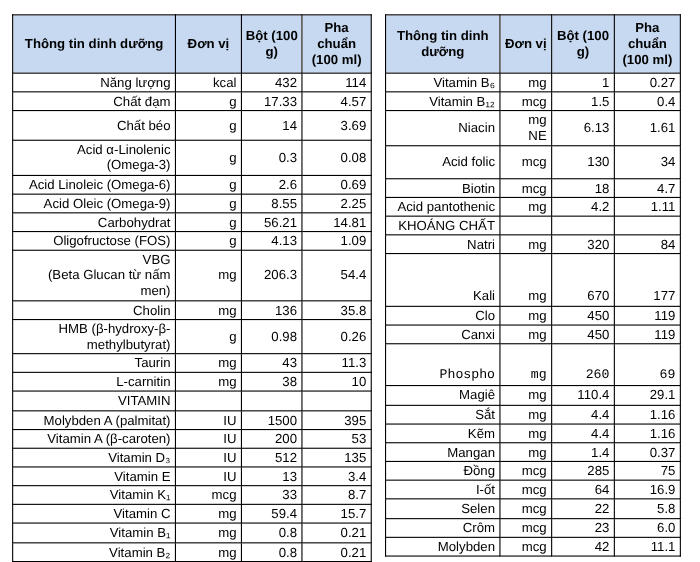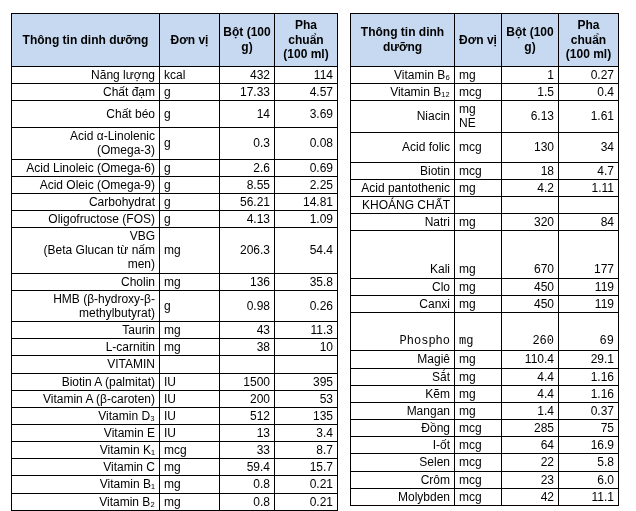--- a/index.html
+++ b/index.html
@@ -39,21 +39,21 @@
     text-align: center;
     vertical-align: middle;
     padding: 4px 2px;
     line-height: 1.22;
   }
   .ntable td {
     padding: 1px 4px;
     vertical-align: middle;
   }
   td.c-label { text-align: right;  white-space: pre-line; }
-  td.c-unit  { text-align: left;  white-space: pre-line; }
+  td.c-unit  { text-align: right;  white-space: pre-line; }
   td.c-num   { text-align: right; }
   tr.bold td { font-weight: normal; margin-left: 40px; }
   tr.vbottom td { vertical-align: bottom; padding-bottom: 2px; }
 
   
   .left  col.col-label    { width: 148px; }
   .left  col.col-unit     { width: 60px; }
   .left  col.col-powder   { width: 55px; }
   .left  col.col-prepared { width: 63px; }
   
@@ -163,21 +163,21 @@
           <td class="c-num">38</td>
           <td class="c-num">10</td>
         </tr>
         <tr class="bold">
           <td class="c-label">VITAMIN</td>
           <td class="c-unit"></td>
           <td class="c-num"></td>
           <td class="c-num"></td>
         </tr>
         <tr>
-          <td class="c-label">Biotin A (palmitat)</td>
+          <td class="c-label">Molybden A (palmitat)</td>
           <td class="c-unit">IU</td>
           <td class="c-num">1500</td>
           <td class="c-num">395</td>
         </tr>
         <tr>
           <td class="c-label">Vitamin A (β-caroten)</td>
           <td class="c-unit">IU</td>
           <td class="c-num">200</td>
           <td class="c-num">53</td>
         </tr>

